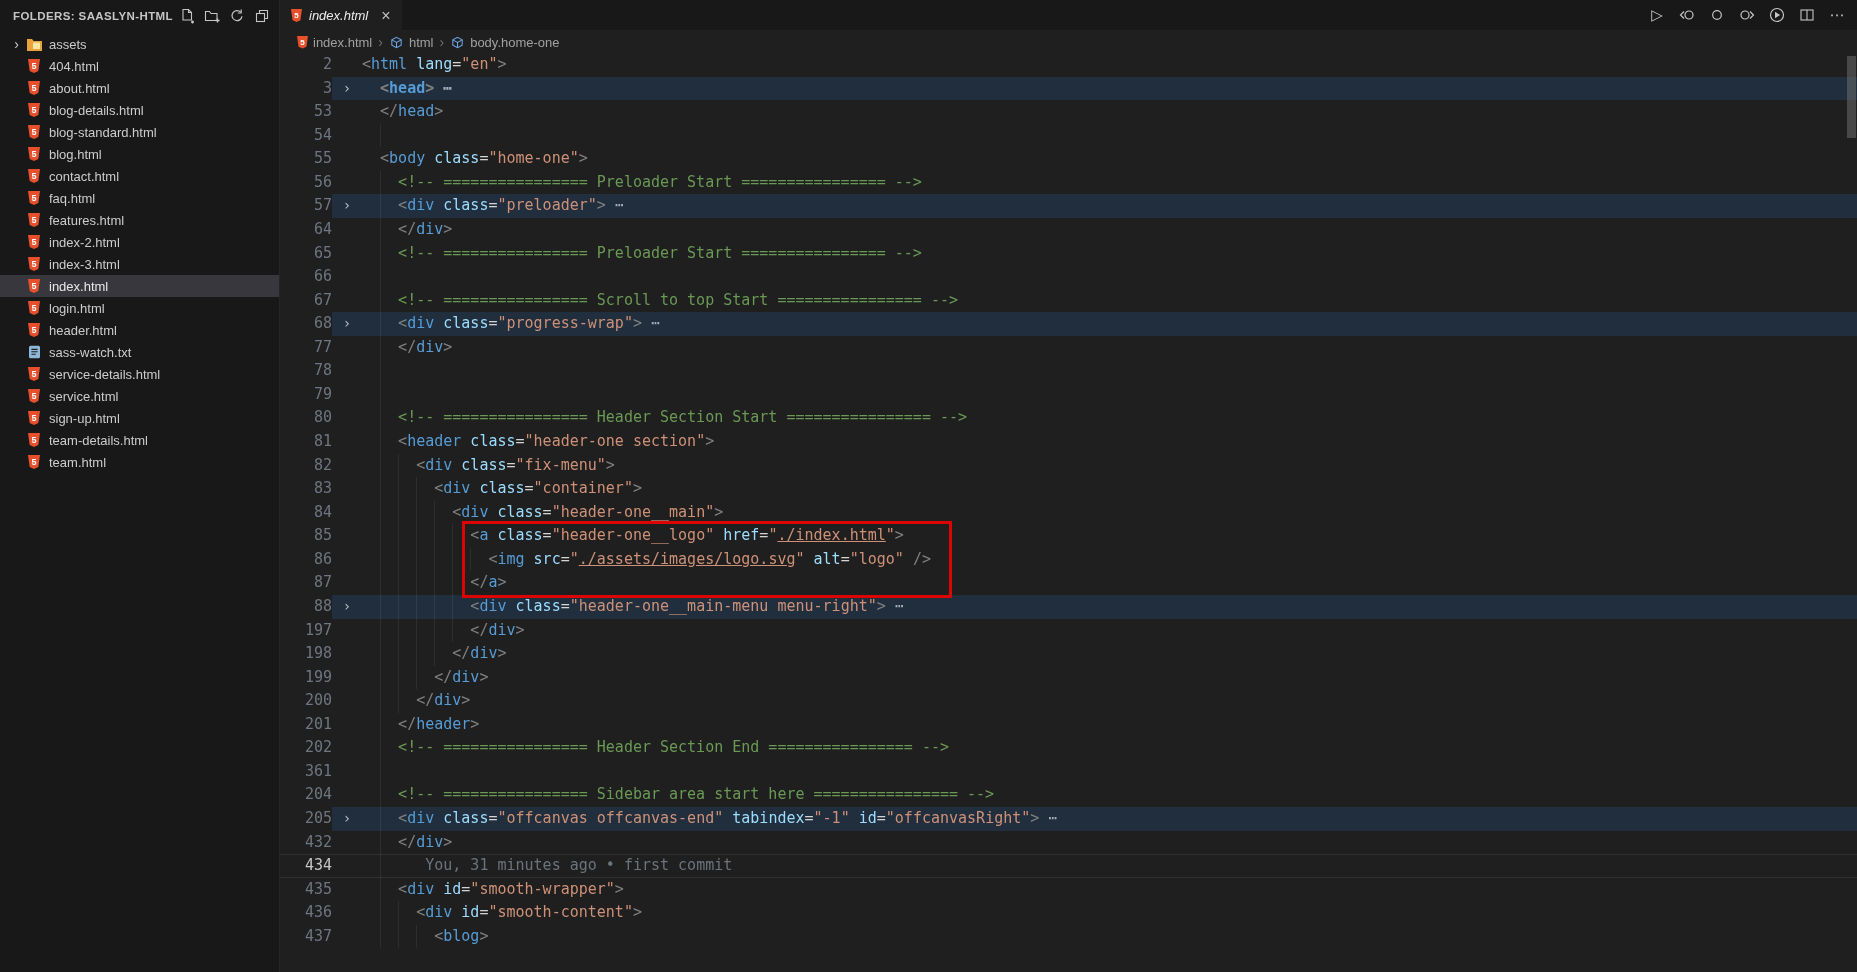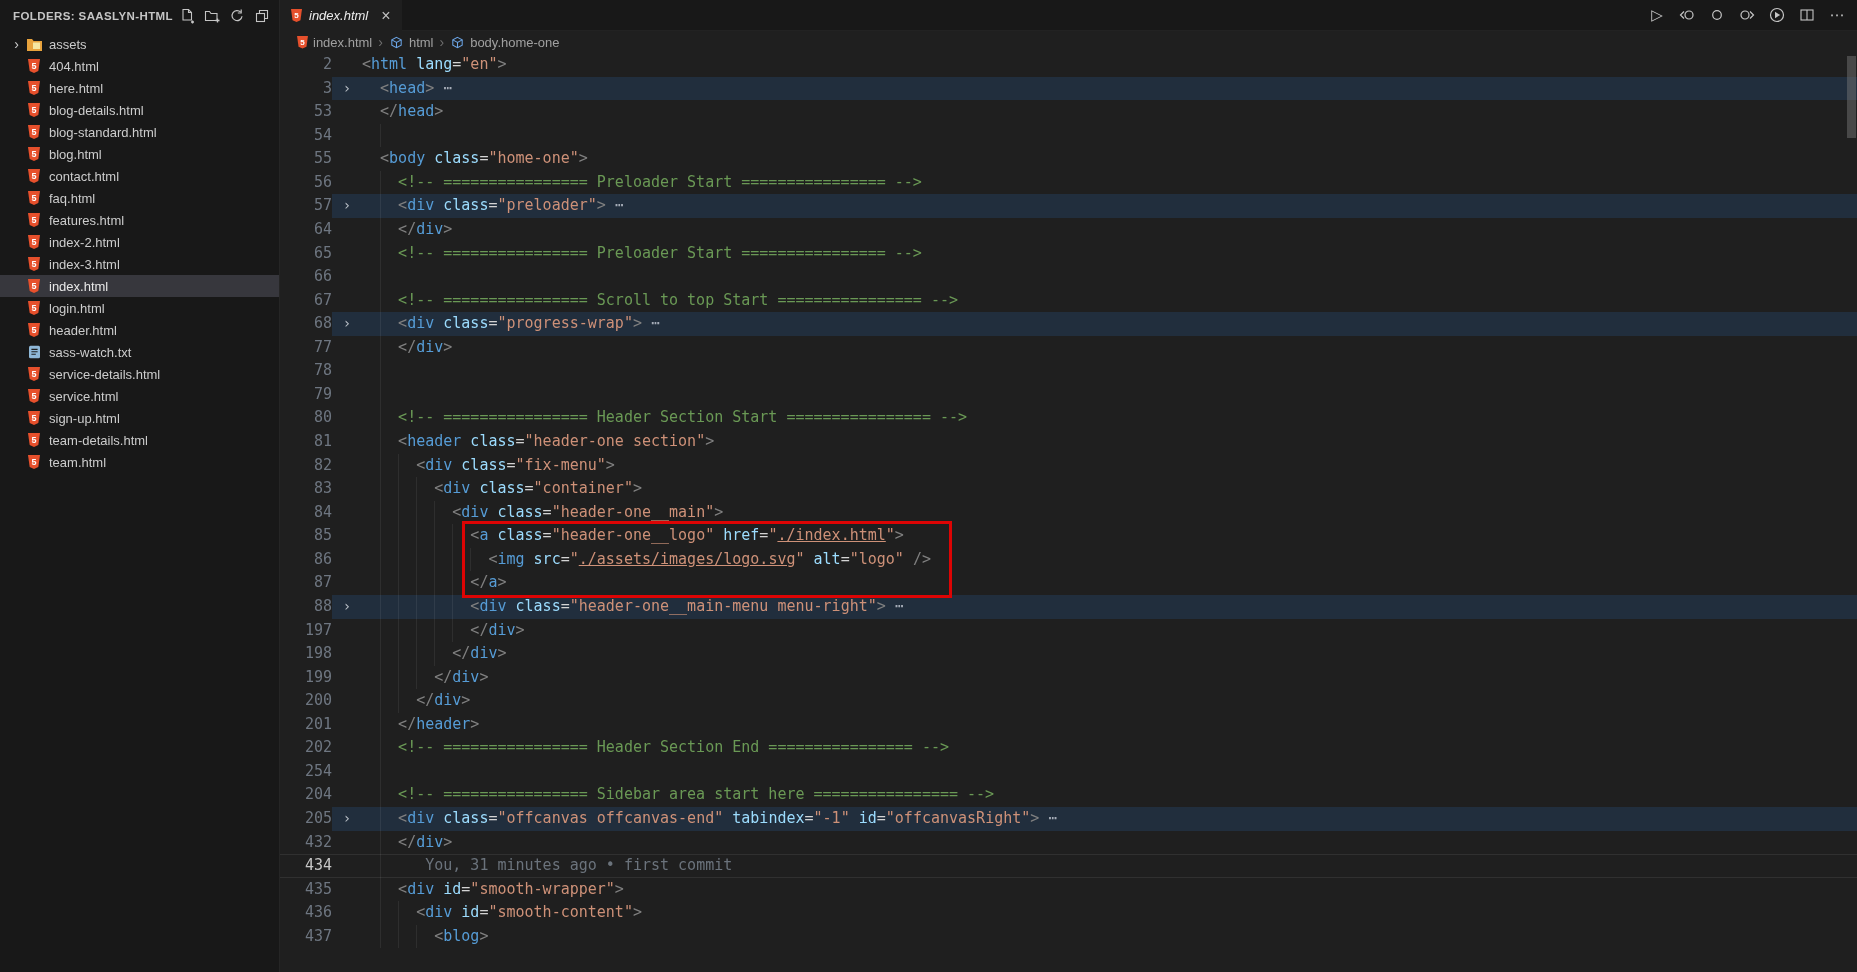--- a/index.html
+++ b/index.html
@@ -126,21 +126,21 @@
           </span>
           <span>404.html</span>
         </div>
         <div class="trow">
           <span class="tchev"></span>
           <span class="tico">
             <span class="html-ico">
               <i>5</i>
             </span>
           </span>
-          <span>here.html</span>
+          <span>about.html</span>
         </div>
         <div class="trow">
           <span class="tchev"></span>
           <span class="tico">
             <span class="html-ico">
               <i>5</i>
             </span>
           </span>
           <span>blog-details.html</span>
         </div>
@@ -360,21 +360,21 @@
           <path d="M8 2.5 L13 5.2 V10.8 L8 13.5 L3 10.8 V5.2 Z"></path>
             <path d="M3 5.2 L8 8 L13 5.2 M8 8 V13.5"></path>
         </svg>
         <span>body.home-one</span>
       </span>
     </div>
 
     <div class="code">
       <div>
           <div class="crow"><span class="lnum">2</span><span class="lfold"></span><span class="lcont"><span class="ltxt" style="padding-left: 0ch;"><span class="tk-p">&lt;</span><span class="tk-t">html</span><span class="tk-w"> </span><span class="tk-a">lang</span><span class="tk-o">=</span><span class="tk-s">"en"</span><span class="tk-p">&gt;</span></span></span></div>
-          <div class="crow hl"><span class="lnum">3</span><span class="lfold">›</span><span class="lcont"><span class="ltxt" style="padding-left: 2ch;"><span class="tk-p">&lt;</span><span class="tk-t">head</span><span class="tk-p">&gt;</span><span class="tk-e"> ⋯</span></span></span></div>
+          <div class="crow hl"><span class="lnum">3</span><span class="lfold">›</span><span class="lcont"><span class="ltxt" style="padding-left: 2ch; font-weight: bold;"><span class="tk-p">&lt;</span><span class="tk-t">head</span><span class="tk-p">&gt;</span><span class="tk-e"> ⋯</span></span></span></div>
           <div class="crow"><span class="lnum">53</span><span class="lfold"></span><span class="lcont"><span class="ltxt" style="padding-left: 2ch;"><span class="tk-p">&lt;/</span><span class="tk-t">head</span><span class="tk-p">&gt;</span></span></span></div>
           <div class="crow"><span class="lnum">54</span><span class="lfold"></span><span class="lcont"><i class="guide" style="left: 2ch;"></i><span class="ltxt" style="padding-left: 0ch;"></span></span></div>
           <div class="crow"><span class="lnum">55</span><span class="lfold"></span><span class="lcont"><span class="ltxt" style="padding-left: 2ch;"><span class="tk-p">&lt;</span><span class="tk-t">body</span><span class="tk-w"> </span><span class="tk-a">class</span><span class="tk-o">=</span><span class="tk-s">"home-one"</span><span class="tk-p">&gt;</span></span></span></div>
           <div class="crow"><span class="lnum">56</span><span class="lfold"></span><span class="lcont"><i class="guide" style="left: 2ch;"></i><span class="ltxt" style="padding-left: 4ch;"><span class="tk-c">&lt;!-- ================ Preloader Start ================ --&gt;</span></span></span></div>
           <div class="crow hl"><span class="lnum">57</span><span class="lfold">›</span><span class="lcont"><i class="guide" style="left: 2ch;"></i><span class="ltxt" style="padding-left: 4ch;"><span class="tk-p">&lt;</span><span class="tk-t">div</span><span class="tk-w"> </span><span class="tk-a">class</span><span class="tk-o">=</span><span class="tk-s">"preloader"</span><span class="tk-p">&gt;</span><span class="tk-e"> ⋯</span></span></span></div>
           <div class="crow"><span class="lnum">64</span><span class="lfold"></span><span class="lcont"><i class="guide" style="left: 2ch;"></i><span class="ltxt" style="padding-left: 4ch;"><span class="tk-p">&lt;/</span><span class="tk-t">div</span><span class="tk-p">&gt;</span></span></span></div>
           <div class="crow"><span class="lnum">65</span><span class="lfold"></span><span class="lcont"><i class="guide" style="left: 2ch;"></i><span class="ltxt" style="padding-left: 4ch;"><span class="tk-c">&lt;!-- ================ Preloader Start ================ --&gt;</span></span></span></div>
           <div class="crow"><span class="lnum">66</span><span class="lfold"></span><span class="lcont"><i class="guide" style="left: 2ch;"></i><span class="ltxt" style="padding-left: 0ch;"></span></span></div>
           <div class="crow"><span class="lnum">67</span><span class="lfold"></span><span class="lcont"><i class="guide" style="left: 2ch;"></i><span class="ltxt" style="padding-left: 4ch;"><span class="tk-c">&lt;!-- ================ Scroll to top Start ================ --&gt;</span></span></span></div>
           <div class="crow hl"><span class="lnum">68</span><span class="lfold">›</span><span class="lcont"><i class="guide" style="left: 2ch;"></i><span class="ltxt" style="padding-left: 4ch;"><span class="tk-p">&lt;</span><span class="tk-t">div</span><span class="tk-w"> </span><span class="tk-a">class</span><span class="tk-o">=</span><span class="tk-s">"progress-wrap"</span><span class="tk-p">&gt;</span><span class="tk-e"> ⋯</span></span></span></div>
@@ -389,21 +389,21 @@
           <div class="crow"><span class="lnum">85</span><span class="lfold"></span><span class="lcont"><i class="guide" style="left: 2ch;"></i><i class="guide" style="left: 4ch;"></i><i class="guide" style="left: 6ch;"></i><i class="guide" style="left: 8ch;"></i><i class="guide" style="left: 10ch;"></i><span class="ltxt" style="padding-left: 12ch;"><span class="tk-p">&lt;</span><span class="tk-t">a</span><span class="tk-w"> </span><span class="tk-a">class</span><span class="tk-o">=</span><span class="tk-s">"header-one__logo"</span><span class="tk-w"> </span><span class="tk-a">href</span><span class="tk-o">=</span><span class="tk-s">"</span><span class="tk-u">./index.html</span><span class="tk-s">"</span><span class="tk-p">&gt;</span></span></span></div>
           <div class="crow"><span class="lnum">86</span><span class="lfold"></span><span class="lcont"><i class="guide" style="left: 2ch;"></i><i class="guide" style="left: 4ch;"></i><i class="guide" style="left: 6ch;"></i><i class="guide" style="left: 8ch;"></i><i class="guide" style="left: 10ch;"></i><i class="guide" style="left: 12ch;"></i><span class="ltxt" style="padding-left: 14ch;"><span class="tk-p">&lt;</span><span class="tk-t">img</span><span class="tk-w"> </span><span class="tk-a">src</span><span class="tk-o">=</span><span class="tk-s">"</span><span class="tk-u">./assets/images/logo.svg</span><span class="tk-s">"</span><span class="tk-w"> </span><span class="tk-a">alt</span><span class="tk-o">=</span><span class="tk-s">"logo"</span><span class="tk-w"> </span><span class="tk-p">/&gt;</span></span></span></div>
           <div class="crow"><span class="lnum">87</span><span class="lfold"></span><span class="lcont"><i class="guide" style="left: 2ch;"></i><i class="guide" style="left: 4ch;"></i><i class="guide" style="left: 6ch;"></i><i class="guide" style="left: 8ch;"></i><i class="guide" style="left: 10ch;"></i><span class="ltxt" style="padding-left: 12ch;"><span class="tk-p">&lt;/</span><span class="tk-t">a</span><span class="tk-p">&gt;</span></span></span></div>
           <div class="crow hl"><span class="lnum">88</span><span class="lfold">›</span><span class="lcont"><i class="guide" style="left: 2ch;"></i><i class="guide" style="left: 4ch;"></i><i class="guide" style="left: 6ch;"></i><i class="guide" style="left: 8ch;"></i><i class="guide" style="left: 10ch;"></i><span class="ltxt" style="padding-left: 12ch;"><span class="tk-p">&lt;</span><span class="tk-t">div</span><span class="tk-w"> </span><span class="tk-a">class</span><span class="tk-o">=</span><span class="tk-s">"header-one__main-menu menu-right"</span><span class="tk-p">&gt;</span><span class="tk-e"> ⋯</span></span></span></div>
           <div class="crow"><span class="lnum">197</span><span class="lfold"></span><span class="lcont"><i class="guide" style="left: 2ch;"></i><i class="guide" style="left: 4ch;"></i><i class="guide" style="left: 6ch;"></i><i class="guide" style="left: 8ch;"></i><i class="guide" style="left: 10ch;"></i><span class="ltxt" style="padding-left: 12ch;"><span class="tk-p">&lt;/</span><span class="tk-t">div</span><span class="tk-p">&gt;</span></span></span></div>
           <div class="crow"><span class="lnum">198</span><span class="lfold"></span><span class="lcont"><i class="guide" style="left: 2ch;"></i><i class="guide" style="left: 4ch;"></i><i class="guide" style="left: 6ch;"></i><i class="guide" style="left: 8ch;"></i><span class="ltxt" style="padding-left: 10ch;"><span class="tk-p">&lt;/</span><span class="tk-t">div</span><span class="tk-p">&gt;</span></span></span></div>
           <div class="crow"><span class="lnum">199</span><span class="lfold"></span><span class="lcont"><i class="guide" style="left: 2ch;"></i><i class="guide" style="left: 4ch;"></i><i class="guide" style="left: 6ch;"></i><span class="ltxt" style="padding-left: 8ch;"><span class="tk-p">&lt;/</span><span class="tk-t">div</span><span class="tk-p">&gt;</span></span></span></div>
           <div class="crow"><span class="lnum">200</span><span class="lfold"></span><span class="lcont"><i class="guide" style="left: 2ch;"></i><i class="guide" style="left: 4ch;"></i><span class="ltxt" style="padding-left: 6ch;"><span class="tk-p">&lt;/</span><span class="tk-t">div</span><span class="tk-p">&gt;</span></span></span></div>
           <div class="crow"><span class="lnum">201</span><span class="lfold"></span><span class="lcont"><i class="guide" style="left: 2ch;"></i><span class="ltxt" style="padding-left: 4ch;"><span class="tk-p">&lt;/</span><span class="tk-t">header</span><span class="tk-p">&gt;</span></span></span></div>
           <div class="crow"><span class="lnum">202</span><span class="lfold"></span><span class="lcont"><i class="guide" style="left: 2ch;"></i><span class="ltxt" style="padding-left: 4ch;"><span class="tk-c">&lt;!-- ================ Header Section End ================ --&gt;</span></span></span></div>
-          <div class="crow"><span class="lnum">254</span><span class="lfold"></span><span class="lcont"><i class="guide" style="left: 2ch;"></i><span class="ltxt" style="padding-left: 0ch;"></span></span></div>
+          <div class="crow"><span class="lnum">361</span><span class="lfold"></span><span class="lcont"><i class="guide" style="left: 2ch;"></i><span class="ltxt" style="padding-left: 0ch;"></span></span></div>
           <div class="crow"><span class="lnum">204</span><span class="lfold"></span><span class="lcont"><i class="guide" style="left: 2ch;"></i><span class="ltxt" style="padding-left: 4ch; margin-top: 44px;"><span class="tk-c">&lt;!-- ================ Sidebar area start here ================ --&gt;</span></span></span></div>
           <div class="crow hl"><span class="lnum">205</span><span class="lfold">›</span><span class="lcont"><i class="guide" style="left: 2ch;"></i><span class="ltxt" style="padding-left: 4ch;"><span class="tk-p">&lt;</span><span class="tk-t">div</span><span class="tk-w"> </span><span class="tk-a">class</span><span class="tk-o">=</span><span class="tk-s">"offcanvas offcanvas-end"</span><span class="tk-w"> </span><span class="tk-a">tabindex</span><span class="tk-o">=</span><span class="tk-s">"-1"</span><span class="tk-w"> </span><span class="tk-a">id</span><span class="tk-o">=</span><span class="tk-s">"offcanvasRight"</span><span class="tk-p">&gt;</span><span class="tk-e"> ⋯</span></span></span></div>
           <div class="crow"><span class="lnum">432</span><span class="lfold"></span><span class="lcont"><i class="guide" style="left: 2ch;"></i><span class="ltxt" style="padding-left: 4ch;"><span class="tk-p">&lt;/</span><span class="tk-t">div</span><span class="tk-p">&gt;</span></span></span></div>
           <div class="crow cur"><span class="lnum">434</span><span class="lfold"></span><span class="lcont"><i class="guide" style="left: 2ch;"></i><span class="ltxt" style="padding-left: 7ch;"><span class="tk-b">You, 31 minutes ago • first commit</span></span></span></div>
           <div class="crow"><span class="lnum">435</span><span class="lfold"></span><span class="lcont"><i class="guide" style="left: 2ch;"></i><span class="ltxt" style="padding-left: 4ch;"><span class="tk-p">&lt;</span><span class="tk-t">div</span><span class="tk-w"> </span><span class="tk-a">id</span><span class="tk-o">=</span><span class="tk-s">"smooth-wrapper"</span><span class="tk-p">&gt;</span></span></span></div>
           <div class="crow"><span class="lnum">436</span><span class="lfold"></span><span class="lcont"><i class="guide" style="left: 2ch;"></i><i class="guide" style="left: 4ch;"></i><span class="ltxt" style="padding-left: 6ch;"><span class="tk-p">&lt;</span><span class="tk-t">div</span><span class="tk-w"> </span><span class="tk-a">id</span><span class="tk-o">=</span><span class="tk-s">"smooth-content"</span><span class="tk-p">&gt;</span></span></span></div>
           <div class="crow"><span class="lnum">437</span><span class="lfold"></span><span class="lcont"><i class="guide" style="left: 2ch;"></i><i class="guide" style="left: 4ch;"></i><i class="guide" style="left: 6ch;"></i><span class="ltxt" style="padding-left: 8ch;"><span class="tk-p">&lt;</span><span class="tk-t">blog</span><span class="tk-p">&gt;</span></span></span></div>
         </div>
       <div class="annotation-box" style="border-color: rgb(221, 4, 4); top: 468.4px; height: 76.71px; left: calc(12ch + 74px); width: calc(52ch + 20px);"></div>
       <div class="scrollbar-thumb" style="top:3px;height:82px;"></div>

